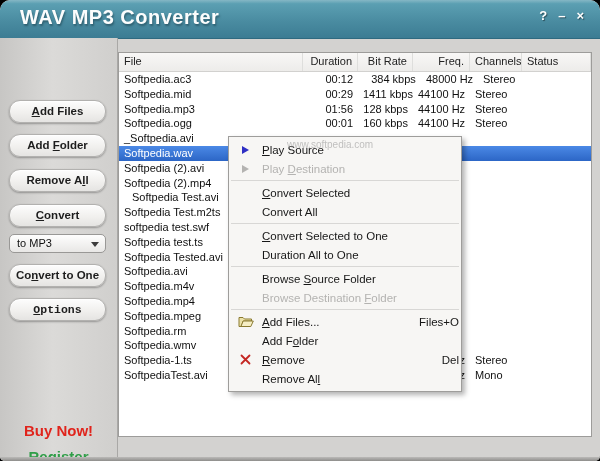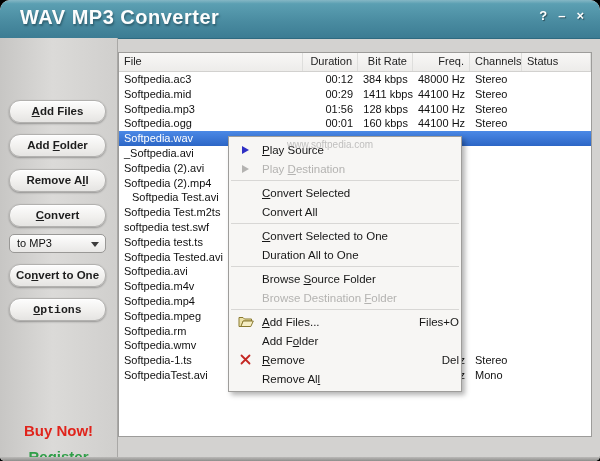--- a/index.html
+++ b/index.html
@@ -95,21 +95,21 @@
         <div class="th" style="width: 55px; text-align: right;">Duration</div>
         <div class="th" style="width: 55px; text-align: right;">Bit Rate</div>
         <div class="th" style="width: 57px; text-align: right;">Freq.</div>
         <div class="th" style="width: 52px; text-align: left;">Channels</div>
         <div class="th" style="flex: 1 1 0%; text-align: left;">Status</div>
       </div>
     <div>
         <div class="trow">
           <div class="td" style="width: 184px; text-align: left;">Softpedia.ac3</div>
           <div class="td" style="width: 55px; text-align: right;">00:12</div>
-          <div class="td" style="width: 55px; text-align: left;">384 kbps</div>
+          <div class="td" style="width: 55px; text-align: center; margin-left: 8px;">384 kbps</div>
           <div class="td" style="width: 57px; text-align: right;">48000 Hz</div>
           <div class="td" style="width: 52px; text-align: left;">Stereo</div>
           <div class="td" style="flex: 1 1 0%; text-align: left;"></div>
         </div>
         <div class="trow">
           <div class="td" style="width: 184px; text-align: left;">Softpedia.mid</div>
           <div class="td" style="width: 55px; text-align: right;">00:29</div>
           <div class="td" style="width: 55px; text-align: right;">1411 kbps</div>
           <div class="td" style="width: 57px; text-align: right;">44100 Hz</div>
           <div class="td" style="width: 52px; text-align: left;">Stereo</div>
@@ -124,30 +124,30 @@
           <div class="td" style="flex: 1 1 0%; text-align: left;"></div>
         </div>
         <div class="trow">
           <div class="td" style="width: 184px; text-align: left;">Softpedia.ogg</div>
           <div class="td" style="width: 55px; text-align: right;">00:01</div>
           <div class="td" style="width: 55px; text-align: right;">160 kbps</div>
           <div class="td" style="width: 57px; text-align: right;">44100 Hz</div>
           <div class="td" style="width: 52px; text-align: left;">Stereo</div>
           <div class="td" style="flex: 1 1 0%; text-align: left;"></div>
         </div>
+        <div class="trow">
+          <div class="td" style="width: 184px; text-align: left;">_Softpedia.avi</div>
+          <div class="td" style="width: 55px; text-align: right;"></div>
+          <div class="td" style="width: 55px; text-align: right;"></div>
+          <div class="td" style="width: 57px; text-align: right;"></div>
+          <div class="td" style="width: 52px; text-align: left;"></div>
+          <div class="td" style="flex: 1 1 0%; text-align: left;"></div>
+        </div>
         <div class="trow selected">
           <div class="td" style="width: 184px; text-align: left;">Softpedia.wav</div>
-          <div class="td" style="width: 55px; text-align: right;"></div>
-          <div class="td" style="width: 55px; text-align: right;"></div>
-          <div class="td" style="width: 57px; text-align: right;"></div>
-          <div class="td" style="width: 52px; text-align: left;"></div>
-          <div class="td" style="flex: 1 1 0%; text-align: left;"></div>
-        </div>
-        <div class="trow">
-          <div class="td" style="width: 184px; text-align: left;">_Softpedia.avi</div>
           <div class="td" style="width: 55px; text-align: right;"></div>
           <div class="td" style="width: 55px; text-align: right;"></div>
           <div class="td" style="width: 57px; text-align: right;"></div>
           <div class="td" style="width: 52px; text-align: left;"></div>
           <div class="td" style="flex: 1 1 0%; text-align: left;"></div>
         </div>
         <div class="trow">
           <div class="td" style="width: 184px; text-align: left;">Softpedia (2).avi</div>
           <div class="td" style="width: 55px; text-align: right;"></div>
           <div class="td" style="width: 55px; text-align: right;"></div>

